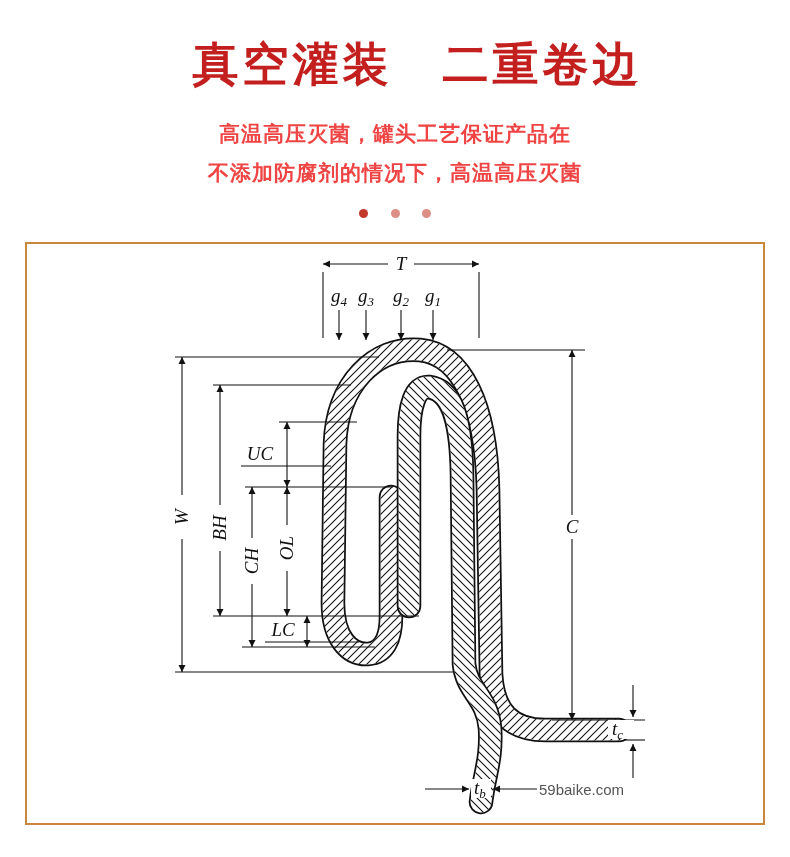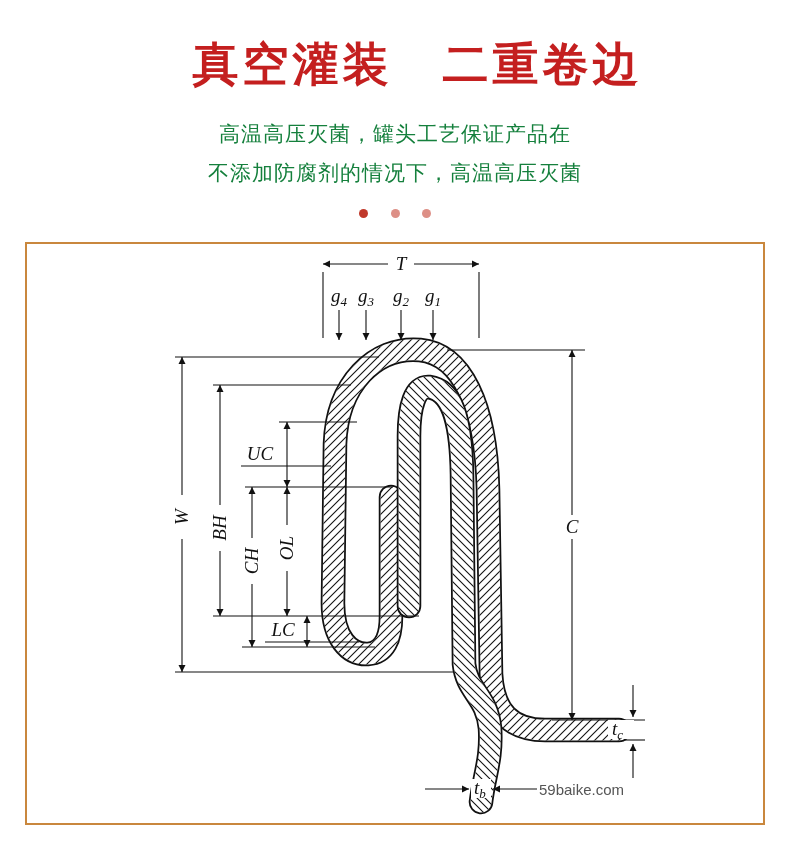--- a/index.html
+++ b/index.html
@@ -7,21 +7,21 @@
     width:790px;height:857px;margin:0 auto;background:#fff;
     font-family:"Liberation Sans",sans-serif;overflow:hidden;position:relative;
   }
   .header{text-align:center;}
   .main-title{
     margin:34px 0 0 0;
     font-family:"Liberation Serif",serif;
     font-weight:700;font-size:46px;letter-spacing:4px;color:#c41f1f;padding-left:45px;
   }
   .subtitle{
-    margin:6px 0 0 0;font-size:21px;font-weight:400;color:#15803d;
+    margin:6px 0 0 0;font-size:21px;font-weight:700;color:#ef4444;
     letter-spacing:1px;line-height:1.55;
   }
   .subtitle.first{margin-top:22px;}
   .dots{margin-top:20px;text-align:center;line-height:0;}
   .dot{display:inline-block;width:9px;height:9px;border-radius:50%;margin:0 9px;background:#c0392b;}
   .diagram-box{
     width:736px;height:579px;margin:24px auto 0 auto;
     border:2px solid #c9873d;box-sizing:content-box;background:#fff;
   }
   .lbl{font:italic 19px "Liberation Serif",serif;fill:#111;}

